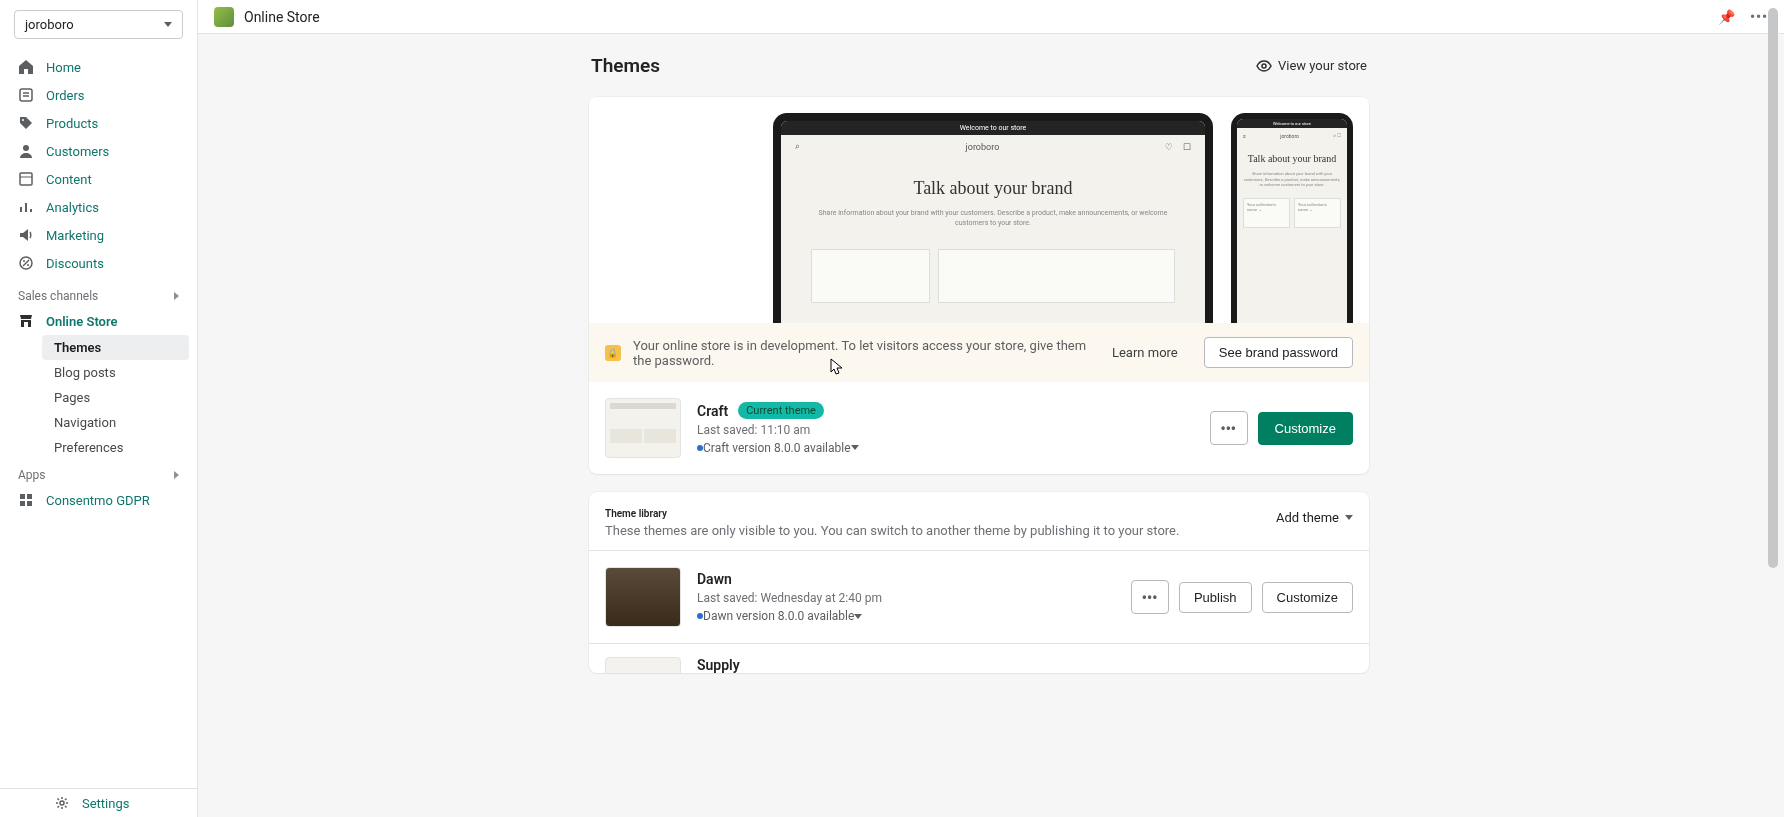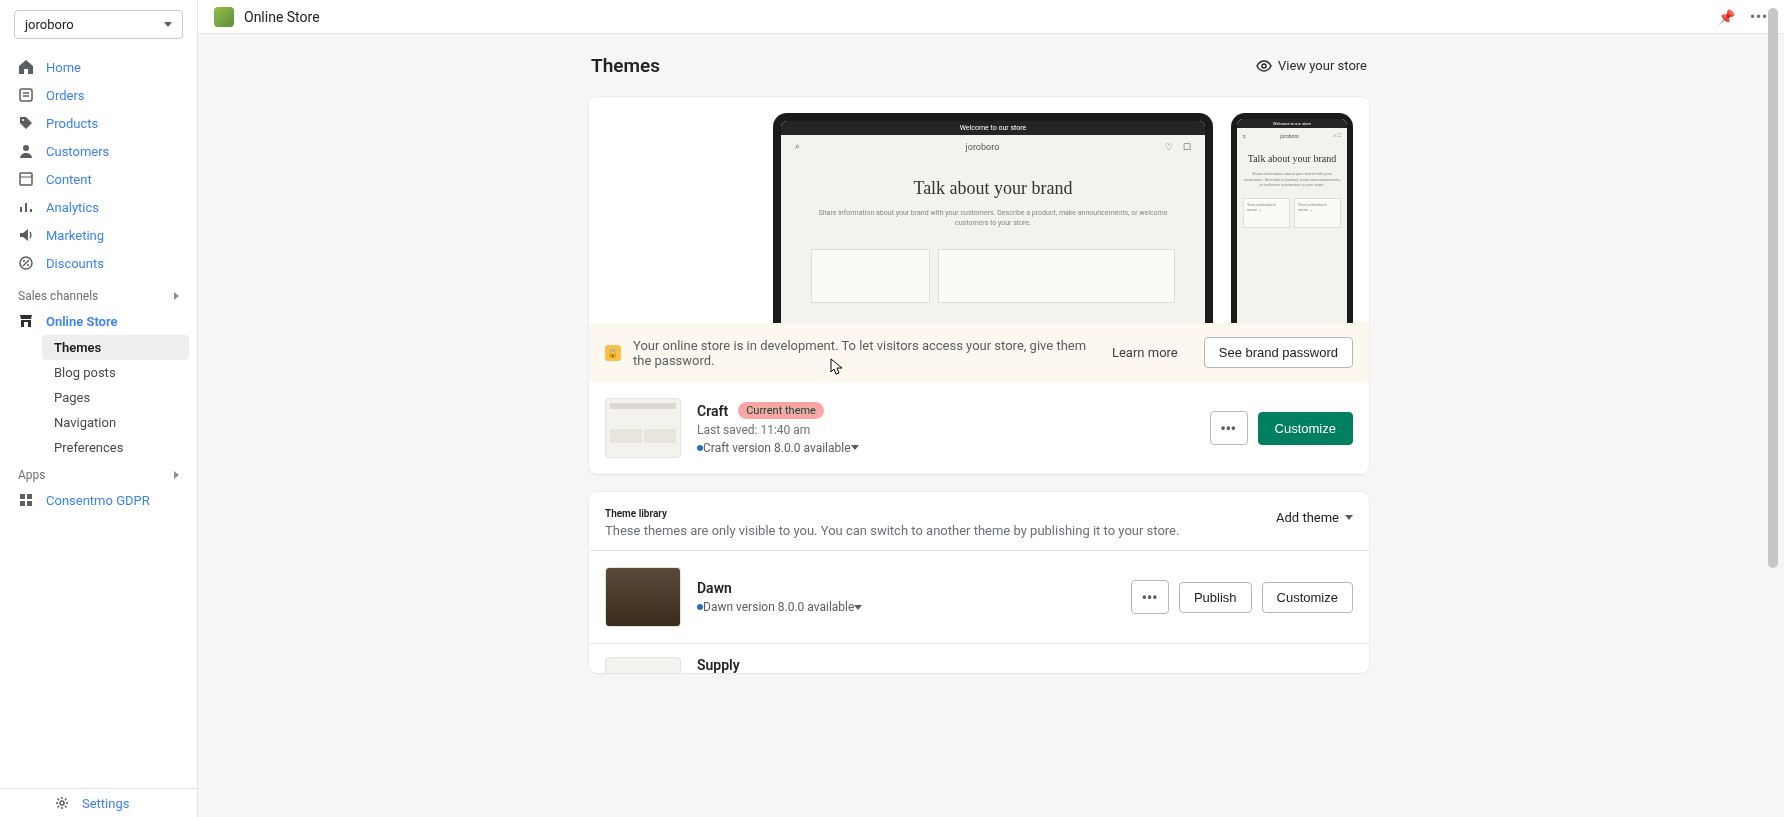--- a/index.html
+++ b/index.html
@@ -1,21 +1,21 @@
 <!DOCTYPE html>
 <html><head>
   <meta charset="utf-8">
   <style>
     * { box-sizing: border-box; margin: 0; padding: 0; }
     body { font-family: -apple-system, BlinkMacSystemFont, 'Segoe UI', Roboto, sans-serif; background: #f6f6f7; color: #202223; font-size: 14px; width: 1784px; height: 817px; overflow: hidden; position: relative; }
     
     .sidebar { position: fixed; left: 0; top: 0; width: 198px; height: 100%; background: #fff; border-right: 1px solid #e1e3e5; display: flex; flex-direction: column; }
     .store-selector { margin: 10px 14px; padding: 6px 10px; border: 1px solid #c9cccf; border-radius: 4px; display: flex; justify-content: space-between; align-items: center; font-size: 13px; cursor: pointer; }
     .nav-section { padding: 4px 0; }
-    .nav-item { display: flex; align-items: center; padding: 6px 18px; gap: 12px; cursor: pointer; color: #3b82f6; font-size: 13px; }
+    .nav-item { display: flex; align-items: center; padding: 6px 18px; gap: 12px; cursor: pointer; color: #0f766e; font-size: 13px; }
     .nav-item.active { font-weight: 600; }
     .nav-item .icon { width: 16px; height: 16px; display: flex; align-items: center; justify-content: center; }
     .nav-section-header { display: flex; justify-content: space-between; align-items: center; padding: 8px 18px 4px 18px; color: #6d7175; font-size: 12px; }
     .nav-sub { padding-left: 42px; }
     .nav-sub-item { padding: 5px 12px; font-size: 13px; color: #474a4d; cursor: pointer; border-radius: 4px; margin-right: 8px; }
     .nav-sub-item.active { background: #edeeef; font-weight: 600; color: #1a1c1d; }
     .sidebar-bottom { margin-top: auto; border-top: 1px solid #e1e3e5; padding-left: 36px; }
     
     .top-bar { position: fixed; left: 198px; right: 0; top: 0; height: 34px; background: #fff; border-bottom: 1px solid #e1e3e5; display: flex; align-items: center; justify-content: space-between; padding: 0 16px; }
     .top-bar-left { display: flex; align-items: center; gap: 10px; }
@@ -60,21 +60,21 @@
     .dev-text { flex: 1; font-size: 13px; color: #5c5f62; }
     .dev-link { margin-right: 14px; color: #3c3f42; cursor: pointer; font-size: 13px; }
     .btn { padding: 7px 14px; border-radius: 4px; font-size: 13px; cursor: pointer; border: 1px solid #b5b9bc; background: #fff; color: #202223; }
     
     .theme-row { display: flex; align-items: center; padding: 16px; gap: 16px; }
     .theme-thumb { width: 76px; height: 60px; background: #f3f2ec; border: 1px solid #e1e3e5; border-radius: 4px; position: relative; overflow: hidden; }
     .theme-thumb-dark { background: linear-gradient(180deg, #5a4a3a 0%, #3a2a1a 100%); }
     .theme-info { flex: 1; }
     .theme-name-row { display: flex; align-items: flex-end; gap: 10px; margin-bottom: 4px; }
     .theme-name { font-weight: 600; font-size: 14px; }
-    .badge { background: #fca5a5; color: #0a4d36; font-size: 11px; padding: 2px 8px; border-radius: 10px; }
+    .badge { background: #14b8a6; color: #0a4d36; font-size: 11px; padding: 2px 8px; border-radius: 10px; }
     .theme-meta { font-size: 12px; color: #6d7175; margin-bottom: 4px; }
     .theme-version { font-size: 12px; color: #5c5f62; display: flex; align-items: center; gap: 0; }
     .dot { width: 6px; height: 6px; background: #2c6ecb; border-radius: 50%; display: inline-block; }
     .theme-actions { display: flex; align-items: center; gap: 10px; }
     .icon-btn { padding: 8px 10px; border: 1px solid #b5b9bc; border-radius: 4px; background: #fff; cursor: pointer; color: #5c5f62; display: flex; align-items: center; justify-content: center; font-weight: bold; letter-spacing: 1px; font-size: 12px; height: 34px; line-height: 1; }
     .btn-primary { background: #008060; border-color: #008060; color: #fff; font-weight: 500; padding: 8px 16px; }
     
     .library-header { padding: 16px 16px 12px 16px; display: flex; justify-content: space-between; align-items: flex-start; }
     .library-title { font-weight: 600; font-size: 10px; margin-bottom: 4px; }
     .library-sub { font-size: 13px; color: #6d7175; }
@@ -304,21 +304,21 @@
           <div class="thumb-boxes">
               <div class="thumb-box"></div>
               <div class="thumb-box"></div>
             </div>
         </div>
         <div class="theme-info">
           <div class="theme-name-row">
             <span class="theme-name">Craft</span>
             <span class="badge">Current theme</span>
           </div>
-          <div class="theme-meta">Last saved: 11:40 am</div>
+          <div class="theme-meta">Last saved: 11:10 am</div>
           <div class="theme-version">
             <span class="dot"></span>
             <span>Craft version 8.0.0 available</span>
             <span class="caret"></span>
           </div>
         </div>
         <div class="theme-actions">
           <button class="icon-btn">•••</button>
           <button class="btn btn-primary">Customize</button>
         </div>
@@ -336,20 +336,21 @@
           <span class="caret"></span>
         </div>
       </div>
 
       <div class="theme-row" style="border-top:1px solid #e1e3e5;">
         <div class="theme-thumb theme-thumb-dark"></div>
         <div class="theme-info">
           <div class="theme-name-row">
             <span class="theme-name">Dawn</span>
           </div>
+          <div class="theme-meta">Last saved: Wednesday at 2:40 pm</div>
           <div class="theme-version">
             <span class="dot"></span>
             <span>Dawn version 8.0.0 available</span>
             <span class="caret"></span>
           </div>
         </div>
         <div class="theme-actions">
           <button class="icon-btn">•••</button>
           <button class="btn">Publish</button>
           <button class="btn">Customize</button>

